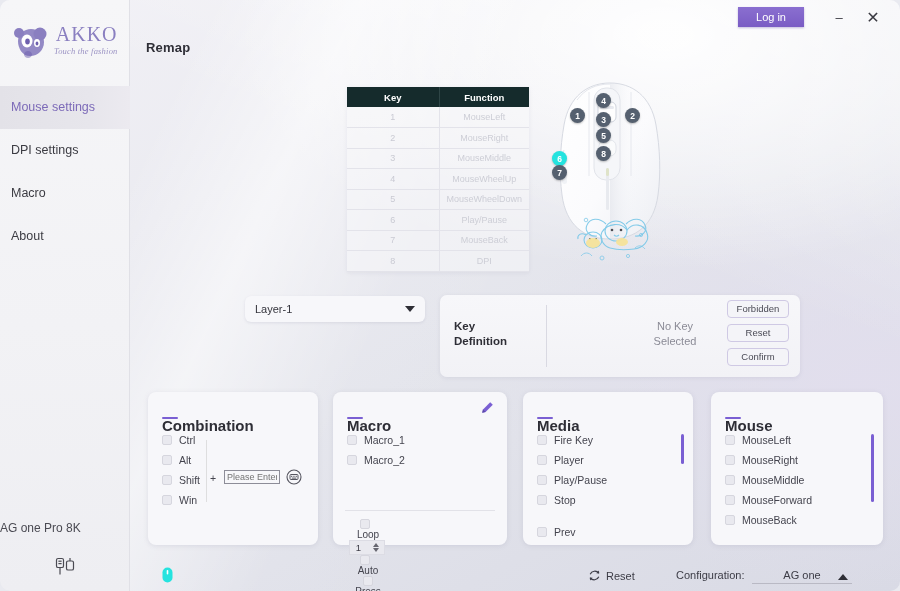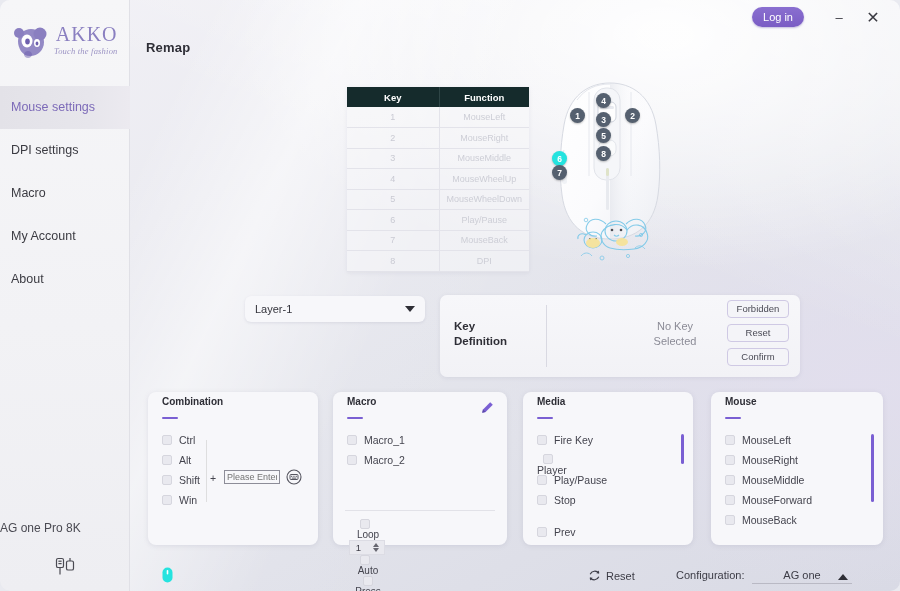--- a/index.html
+++ b/index.html
@@ -59,21 +59,21 @@
   .device-name {
     position: absolute; left: 0; top: 521px; width: 106px; 
     font-size: 12px; color: #4a4a52;
   }
   .device-icon { position: absolute; left: 54px; top: 557px; width: 22px; height: 20px; }
 
   
   .titlebar { position: absolute; right: 0; top: 0; height: 34px; display: flex; align-items: center; z-index: 20; }
   .login-btn {
     background: linear-gradient(180deg,#8a6fd0,#7a5cc4); color: #fff; font-size: 11px;
-    border-radius: 10px; padding: 4px 11px; margin-right: 22px; cursor: pointer;
+    border-radius: 0; padding: 4px 18px; margin-right: 22px; cursor: pointer;
     box-shadow: 0 1px 2px rgba(90,70,160,.35); border: none;
   }
   .win-btn {
     width: 26px; height: 26px; display: flex; align-items: center; justify-content: center;
     font-size: 15px; color: #3a3a42; cursor: pointer; margin-right: 8px;
   }
   .win-btn.min { font-size: 13px; }
   .win-btn.close { margin-right: 14px; font-size: 16px; }
 
   
@@ -144,21 +144,21 @@
     background: #f4f4f8; border: 1px solid #cfc9e4; border-radius: 4px;
     font-size: 9.5px; color: #4a4a55; cursor: pointer; line-height: 16px; text-align: center;
   }
 
   
   .card {
     position: absolute; top: 392px; height: 153px; background: #f7f7fa;
     border-radius: 8px; box-shadow: 0 1px 5px rgba(120,120,150,.16);
   }
   .card-title {
-    position: absolute; left: 14px; top: 4px; font-size: 10px; font-weight: bold; color: #2e2e36;
+    position: absolute; left: 14px; top: 25px; font-size: 15px; font-weight: bold; color: #2e2e36;
   }
   .card-underline {
     position: absolute; left: 14px; top: 25px; width: 16px; height: 2px;
     background: #7a5fd3; border-radius: 1px;
   }
   .cb-row { position: absolute; display: flex; align-items: center; font-size: 10.5px; color: #44444e; }
   .cbox {
     width: 10px; height: 10px; border: 1px solid #d6d6de; background: #e9e9ef;
     border-radius: 2px; margin-right: 7px; cursor: pointer; flex: none;
   }
@@ -239,21 +239,20 @@
       <div class="logo-text">
         <div class="logo-akko">AKKO</div>
         <div class="logo-tag">Touch the fashion</div>
       </div>
     </div>
 
     <div class="nav" id="nav">
         <div class="nav-item active"><span>Mouse settings</span></div>
         <div class="nav-item"><span>DPI settings</span></div>
         <div class="nav-item"><span>Macro</span></div>
-        <div class="nav-item"><span>My Account</span></div>
         <div class="nav-item"><span>About</span></div>
       </div>
 
     <div class="device-name">AG one Pro 8K</div>
     <svg class="device-icon" viewBox="0 0 22 20">
       <g fill="none" stroke="#4a4a52" stroke-width="1.2">
         <rect x="2.5" y="1.5" width="7" height="9" rx="1.6"></rect>
         <path d="M6 10.5v7"></path>
         <rect x="12.5" y="4" width="7" height="9" rx="1.6"></rect>
         <path d="M16 4V1"></path>
@@ -483,21 +482,21 @@
   </div>
 
   <div class="card" id="card-media">
     <div class="card-title">Media</div>
     <div class="card-underline"></div>
     <div id="media-list">
         <div class="cb-row" style="left: 14px; top: 42px;">
           <span class="cbox"></span>
           <span>Fire Key</span>
         </div>
-        <div class="cb-row" style="left: 14px; top: 62px; flex-direction: column;">
+        <div class="cb-row" style="left: 14px; top: 62px;">
           <span class="cbox"></span>
           <span>Player</span>
         </div>
         <div class="cb-row" style="left: 14px; top: 82px;">
           <span class="cbox"></span>
           <span>Play/Pause</span>
         </div>
         <div class="cb-row" style="left: 14px; top: 102px;">
           <span class="cbox"></span>
           <span>Stop</span>

